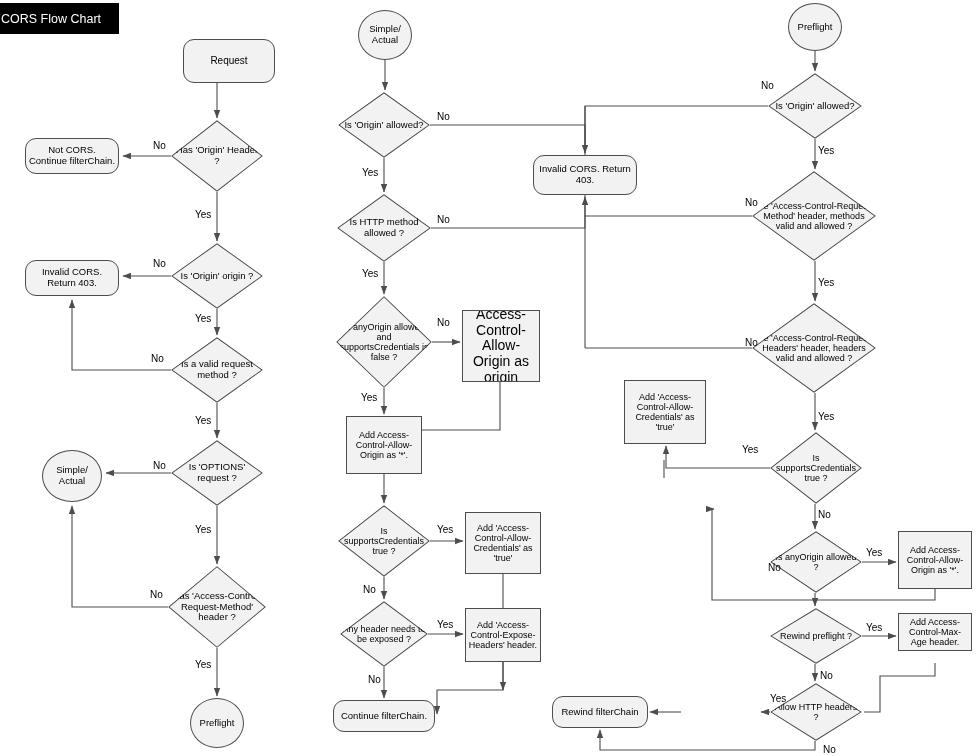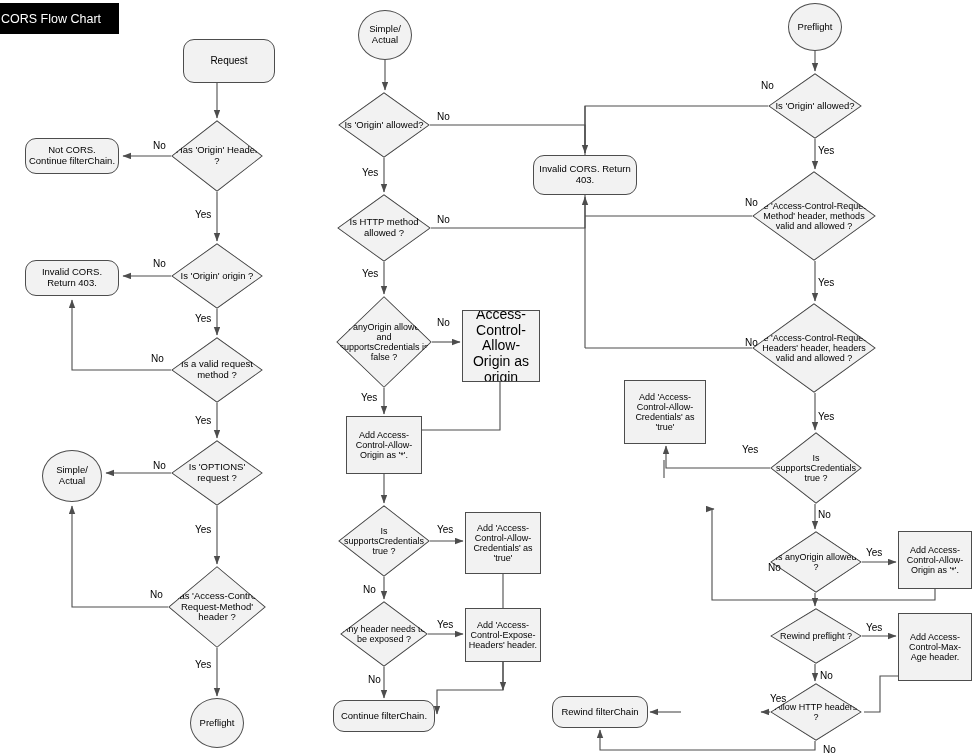--- a/index.html
+++ b/index.html
@@ -282,21 +282,21 @@
     <div class="node rect" style="left: 898px; top: 531px; width: 74px; height: 58px; font-size: 9px;">
       <span style="position: relative; z-index: 2;">Add Access-Control-Allow-Origin as '*'.</span>
     </div>
     <div class="node diamond" style="left: 770px; top: 608px; width: 92px; height: 56px; font-size: 9px; clip-path: polygon(50% 0%, 100% 50%, 50% 100%, 0% 50%); background: rgb(242, 242, 242); border: none; box-shadow: none;">
       <div style="position: absolute; left: 0px; top: 0px; width: 100%; height: 100%; background: rgb(242, 242, 242); clip-path: polygon(50% 0%, 100% 50%, 50% 100%, 0% 50%); z-index: 0;"></div>
       <svg width="92" height="56" style="position: absolute; left: 0px; top: 0px;">
         <polygon points="46,0.7 91.3,28 46,55.3 0.7,28" fill="none" stroke="#4d4d4d" stroke-width="1.1"></polygon>
       </svg>
       <span style="position: relative; z-index: 2;">Rewind preflight ?</span>
     </div>
-    <div class="node rect" style="left: 898px; top: 613px; width: 74px; height: 68px; font-size: 9px;">
+    <div class="node rect" style="left: 898px; top: 613px; width: 74px; height: 38px; font-size: 9px;">
       <span style="position: relative; z-index: 2;">Add Access-Control-Max-Age header.</span>
     </div>
     <div class="node diamond" style="left: 770px; top: 683px; width: 92px; height: 58px; font-size: 9px; clip-path: polygon(50% 0%, 100% 50%, 50% 100%, 0% 50%); background: rgb(242, 242, 242); border: none; box-shadow: none;">
       <div style="position: absolute; left: 0px; top: 0px; width: 100%; height: 100%; background: rgb(242, 242, 242); clip-path: polygon(50% 0%, 100% 50%, 50% 100%, 0% 50%); z-index: 0;"></div>
       <svg width="92" height="58" style="position: absolute; left: 0px; top: 0px;">
         <polygon points="46,0.7 91.3,29 46,57.3 0.7,29" fill="none" stroke="#4d4d4d" stroke-width="1.1"></polygon>
       </svg>
       <span style="position: relative; z-index: 2;">Allow HTTP headers ?</span>
     </div>
     <div class="node rounded" style="left: 552px; top: 696px; width: 96px; height: 32px; font-size: 9.5px;">

